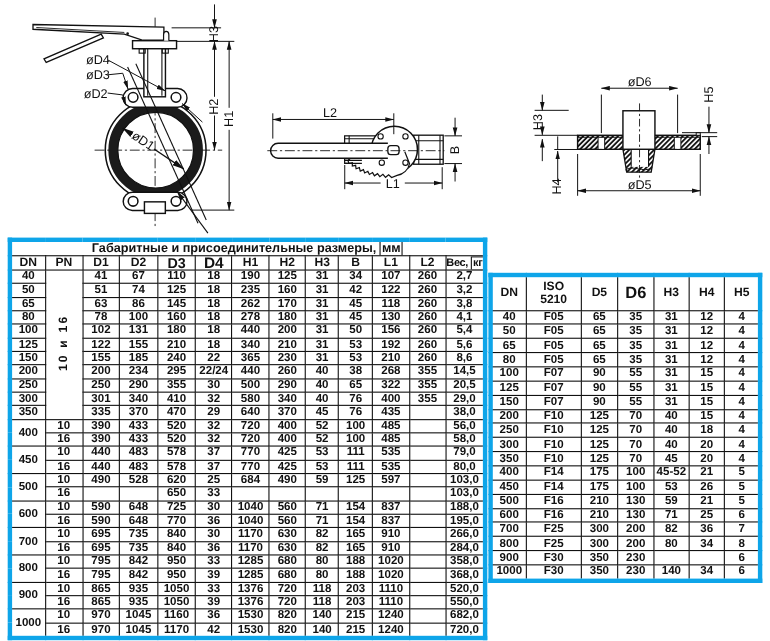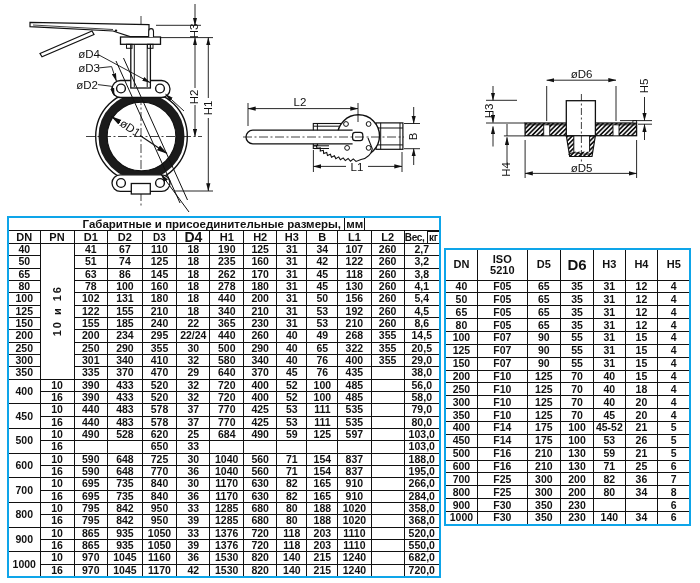--- a/index.html
+++ b/index.html
@@ -1,17 +1,17 @@
 <!DOCTYPE html>
 <html><head><meta charset="utf-8">
 <style>
 html,body{margin:0;padding:0;background:#fff;}
 body{width:700px;height:583px;position:relative;font-family:"Liberation Sans",sans-serif;}
 #draw{position:absolute;left:0;top:0;}
-table{border-collapse:collapse;table-layout:fixed;border:2px solid #0ea5e9;}
+table{border-collapse:collapse;table-layout:fixed;border:4px solid #0ea5e9;}
 td,th{border:1px solid #111;padding:0;text-align:center;vertical-align:middle;font-weight:bold;overflow:hidden;white-space:nowrap;}
 #t1{position:absolute;left:7px;top:216px;width:432px;font-size:10.5px;color:#111;}
 #t1 td{height:11.33px;line-height:11px;}
 #t2{position:absolute;left:444px;top:248px;width:247px;font-size:10.5px;color:#111;}
 #t2 td{height:11.87px;line-height:11px;}
 .bx{border:1px solid #111;padding:0 1px;}
 .vert{writing-mode:vertical-rl;transform:rotate(180deg);letter-spacing:2px;font-size:11px;}
 </style></head>
 <body>
 <svg id="draw" width="700" height="216" viewBox="0 0 700 216">
@@ -201,21 +201,21 @@
     </colgroup>
 <tbody>
       <tr>
         <td colspan="13" style="height:12px;font-size:11.5px">Габаритные и присоединительные размеры, <span class="bx">мм</span></td>
       </tr>
 <tr>
         <td style="height:12px;font-size:11px">DN</td>
         <td style="height:12px;font-size:11px">PN</td>
         <td style="height:12px;font-size:11px">D1</td>
         <td style="height:12px;font-size:11px">D2</td>
-        <td style="height:12px;font-size:10px">D3</td>
+        <td style="height:12px;font-size:13px">D3</td>
         <td style="height:12px;font-size:14px">D4</td>
         <td style="height:12px;font-size:11px">H1</td>
         <td style="height:12px;font-size:11px">H2</td>
         <td style="height:12px;font-size:11px">H3</td>
         <td style="height:12px;font-size:11px">B</td>
         <td style="height:12px;font-size:11px">L1</td>
         <td style="height:12px;font-size:11px">L2</td>
         <td style="height:12px;font-size:10px;letter-spacing:-0.3px">Вес, <span class="bx">кг</span></td>
       </tr>
 <tr>
@@ -294,21 +294,21 @@
         <td>122</td>
         <td>155</td>
         <td>210</td>
         <td>18</td>
         <td>340</td>
         <td>210</td>
         <td>31</td>
         <td>53</td>
         <td>192</td>
         <td>260</td>
-        <td>4,5</td>
+        <td>5,6</td>
       </tr>
 <tr>
         <td>150</td>
         <td>155</td>
         <td>185</td>
         <td>240</td>
         <td>22</td>
         <td>365</td>
         <td>230</td>
         <td>31</td>
@@ -319,21 +319,21 @@
       </tr>
 <tr>
         <td>200</td>
         <td>200</td>
         <td>234</td>
         <td>295</td>
         <td>22/24</td>
         <td>440</td>
         <td>260</td>
         <td>40</td>
-        <td>49</td>
+        <td>38</td>
         <td>268</td>
         <td>355</td>
         <td>14,5</td>
       </tr>
 <tr>
         <td>250</td>
         <td>250</td>
         <td>290</td>
         <td>355</td>
         <td>30</td>

